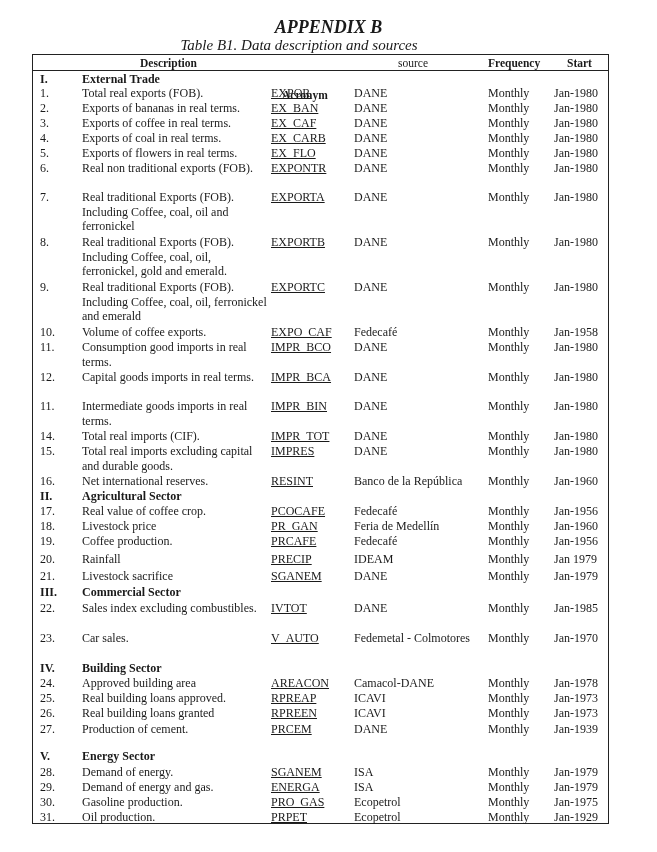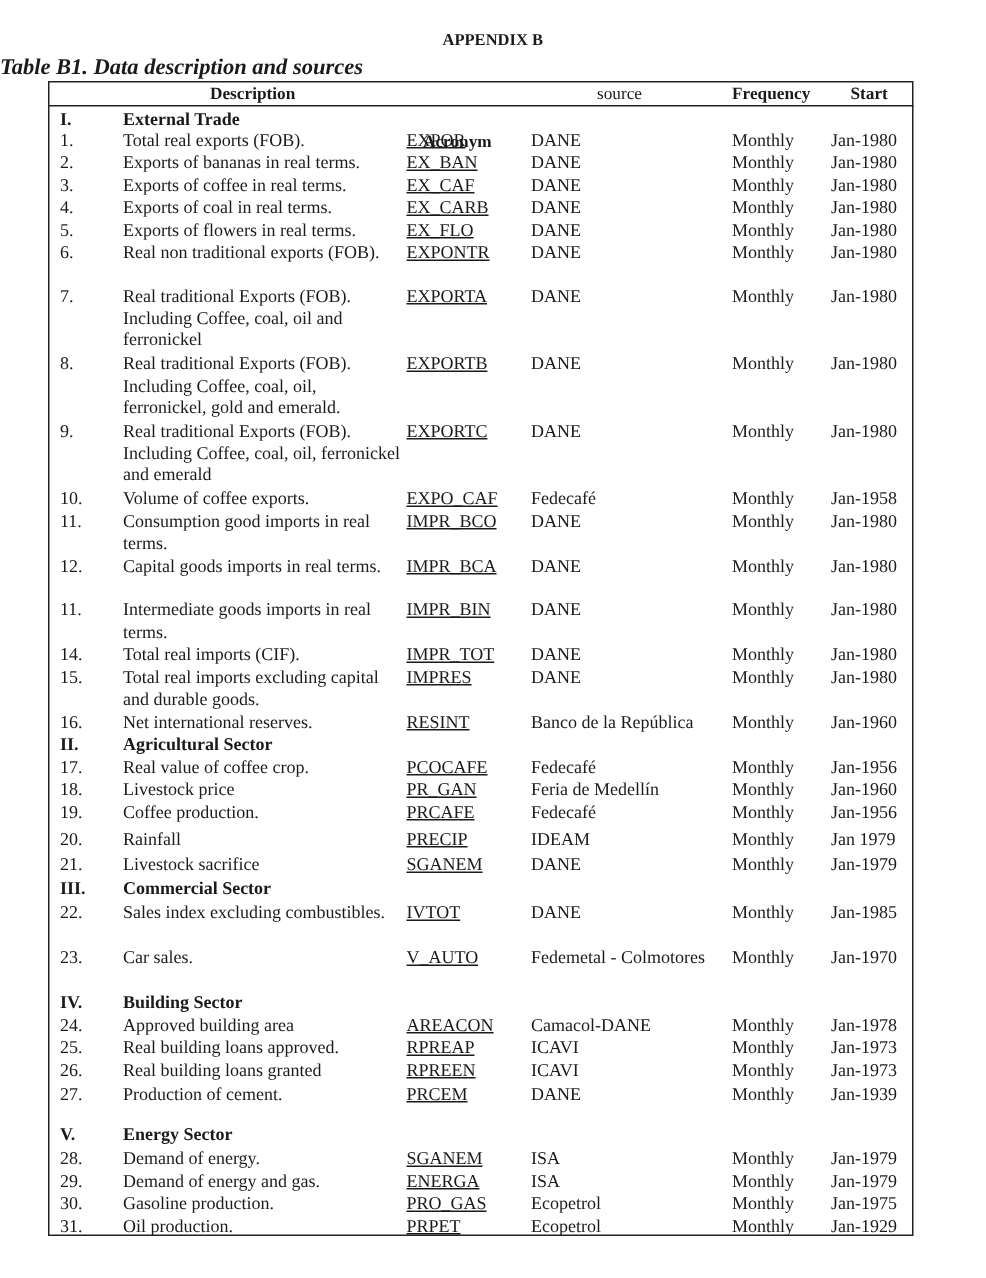--- a/index.html
+++ b/index.html
@@ -1,21 +1,21 @@
 <!DOCTYPE html>
 <html><head>
 <meta charset="utf-8">
 <style>
   html, body { margin:0; padding:0; background:#ffffff; }
   body { width:657px; height:852px; position:relative; overflow:hidden;
          font-family:"Liberation Serif", "DejaVu Serif", serif; color:#1a1a1a; }
   .title { position:absolute; left:0; width:657px; text-align:center;
-           font-weight:bold; font-size:11px; top:18px; line-height:18px; }
-  .subtitle { position:absolute; left:0; width:598px; text-align:left;
-           font-style:italic; font-weight:bold; font-size:15px; top:36px; line-height:18px; }
+           font-style:italic; font-weight:bold; font-size:18px; top:18px; line-height:18px; }
+  .subtitle { position:absolute; left:0; width:598px; text-align:center;
+           font-style:italic; font-weight:normal; font-size:15px; top:36px; line-height:18px; }
   .frame { position:absolute; left:32px; top:54px; width:577px; height:770px;
            border:1px solid #222; border-top:1px solid #222; box-sizing:border-box; }
   .hdr-rule { position:absolute; left:32px; top:70px; width:577px; height:0; border-top:1px solid #222; }
   .hdr { position:absolute; top:56px; font-weight:bold; font-size:11.5px; line-height:14px; }
   .row { position:absolute; left:0; width:657px; font-size:12px; line-height:14.7px; }
   .c-num { position:absolute; left:40px; }
   .c-desc { position:absolute; left:82px; width:185px; }
   .c-acr { position:absolute; left:271px;text-decoration:underline; }
   .c-src { position:absolute; left:354px; width:130px; }
   .c-freq { position:absolute; left:488px; }

